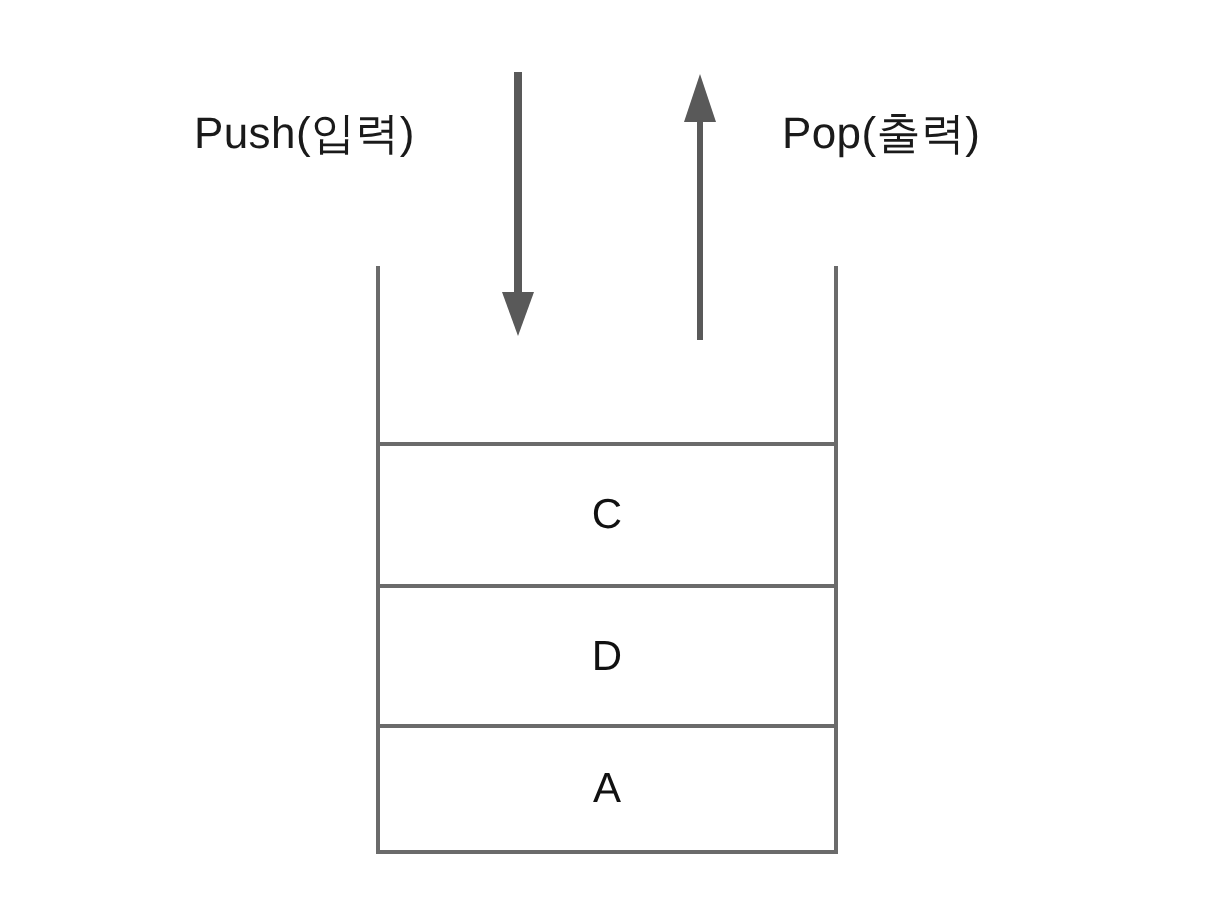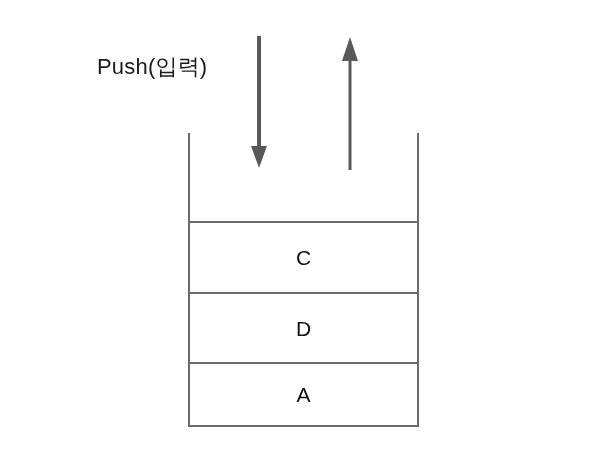--- a/index.html
+++ b/index.html
@@ -82,20 +82,21 @@
   #push-arrow { left: 250px; top: 35px;  width: 18px; height: 136px; }
   #pop-arrow  { left: 341px; top: 35px;  width: 18px; height: 136px; }
 </style>
 </head>
 <body>
 
 <div id="canvas">
 
   <div id="push-label" class="label">Push(입력)</div>
 
+  <div id="pop-label" class="label">Pop(출력)</div>
 
   <svg id="push-arrow" class="arrow" viewBox="0 0 18 136">
     <line x1="9" y1="1" x2="9" y2="114" stroke="#595959" stroke-width="4"></line>
     <polygon points="9,133 1,111 17,111" fill="#595959"></polygon>
   </svg>
 
   <svg id="pop-arrow" class="arrow" viewBox="0 0 18 136">
     <line x1="9" y1="22" x2="9" y2="135" stroke="#595959" stroke-width="3"></line>
     <polygon points="9,2 1,26 17,26" fill="#595959"></polygon>
   </svg>

